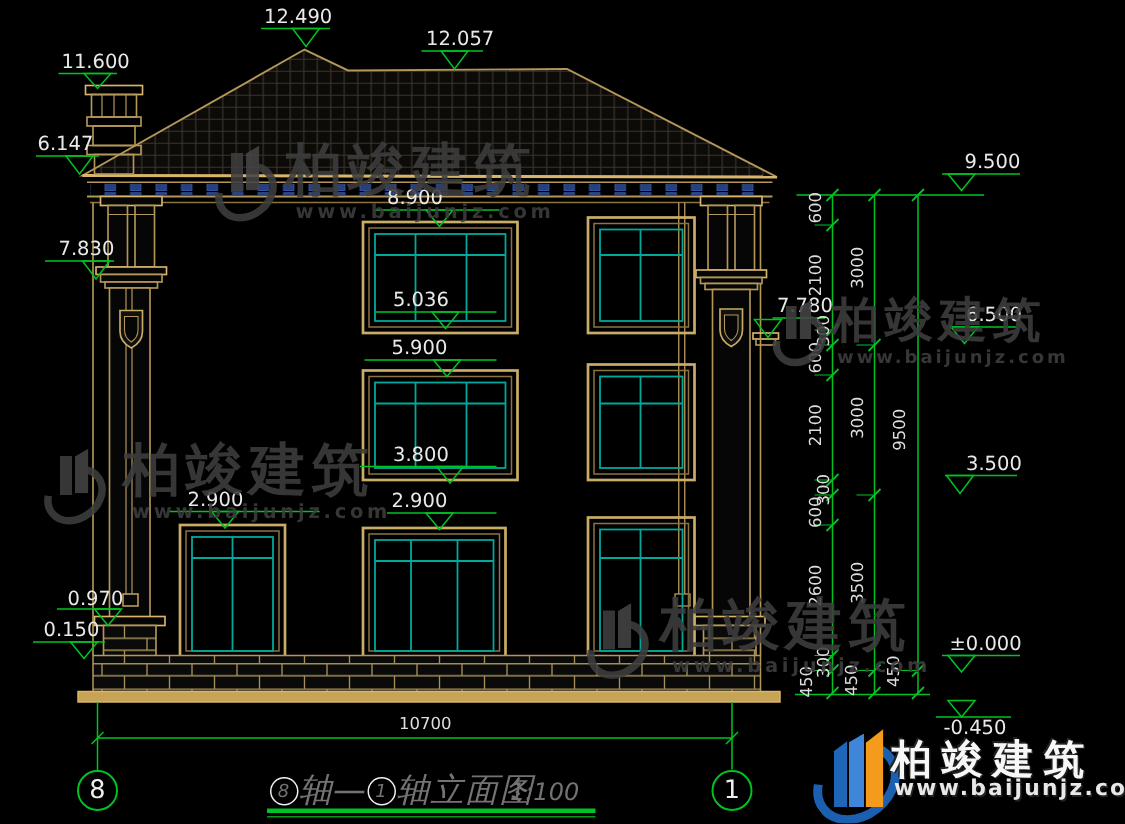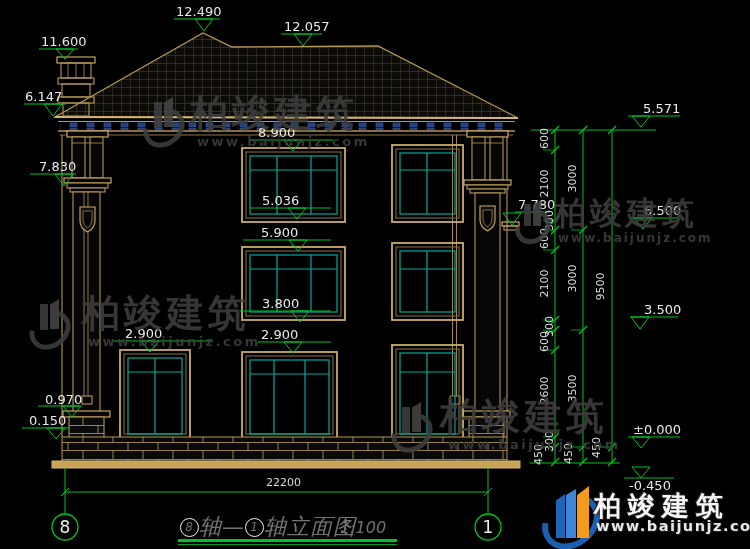--- a/index.html
+++ b/index.html
@@ -206,27 +206,27 @@
 <div class="t" style="left:25px;top:90px">6.147</div>
 <div class="t" style="left:39px;top:160px">7.830</div>
 <div class="t" style="left:258px;top:126px">8.900</div>
 <div class="t" style="left:262px;top:194px">5.036</div>
 <div class="t" style="left:261px;top:226px">5.900</div>
 <div class="t" style="left:262px;top:297px">3.800</div>
 <div class="t" style="left:125px;top:327px">2.900</div>
 <div class="t" style="left:261px;top:328px">2.900</div>
 <div class="t" style="left:45px;top:393px">0.970</div>
 <div class="t" style="left:29px;top:414px">0.150</div>
-<div class="t" style="left:643px;top:102px">5.571</div>
+<div class="t" style="left:643px;top:102px">9.500</div>
 <div class="t" style="left:518px;top:198px">7.780</div>
 <div class="t" style="left:644px;top:204px">6.500</div>
 <div class="t" style="left:644px;top:303px">3.500</div>
 <div class="t" style="left:633px;top:423px">±0.000</div>
 <div class="t" style="left:629px;top:479px">-0.450</div>
-<div class="t sm" style="left:266px;top:477px">22200</div>
+<div class="t sm" style="left:266px;top:477px">10700</div>
 
 <div class="rot" style="left:522px;top:133px">600</div>
 <div class="rot" style="left:522px;top:178px">2100</div>
 <div class="rot" style="left:527px;top:215px">300</div>
 <div class="rot" style="left:522px;top:233px">600</div>
 <div class="rot" style="left:522px;top:278px">2100</div>
 <div class="rot" style="left:527px;top:321px">300</div>
 <div class="rot" style="left:522px;top:336px">600</div>
 <div class="rot" style="left:522px;top:385px">2600</div>
 <div class="rot" style="left:527px;top:436px">300</div>

